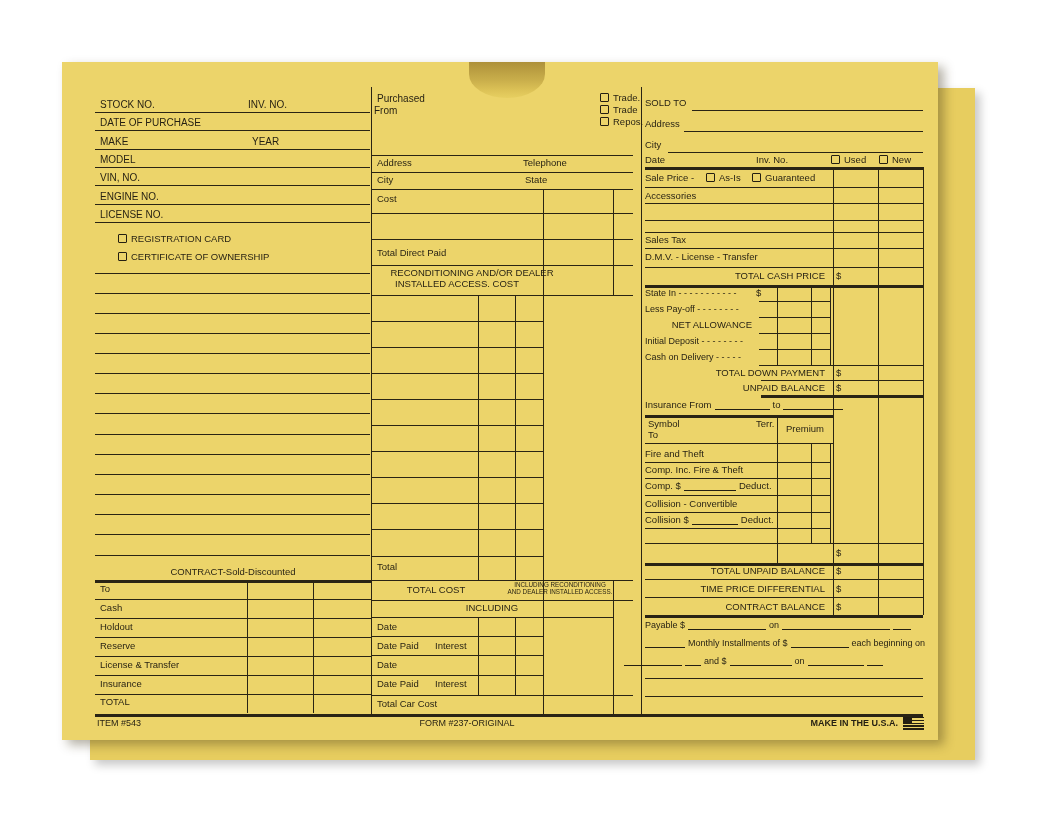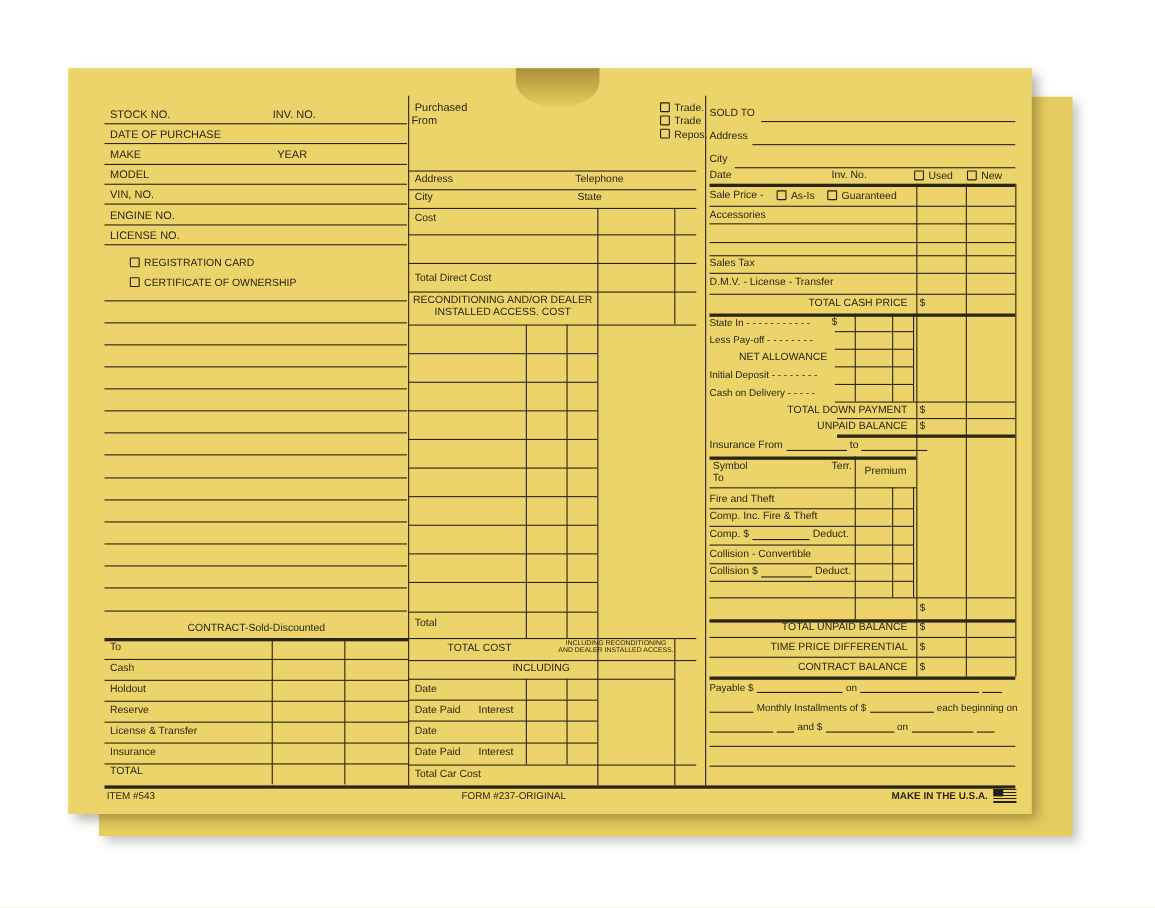--- a/index.html
+++ b/index.html
@@ -165,23 +165,23 @@
     <span class="t t10" style="left:312px;top:43px">From</span>
     <span class="t" style="left:538px;top:31px"><span class="cb"></span><span>Trade.</span></span>
     <span class="t" style="left:538px;top:43px"><span class="cb"></span><span>Trade</span></span>
     <span class="t" style="left:538px;top:55px"><span class="cb"></span><span>Repos.</span></span>
 
     <span class="t" style="left:315px;top:96px">Address</span>
     <span class="t" style="left:461px;top:96px">Telephone</span>
     <span class="t" style="left:315px;top:113px">City</span>
     <span class="t" style="left:463px;top:113px">State</span>
     <span class="t" style="left:315px;top:132px">Cost</span>
-    <span class="t" style="left:315px;top:186px">Total Direct Cost</span>
-
-    <div class="t ctr" style="left:309px;top:206px;width:172px">RECONDITIONING AND/OR DEALER</div>
+    <span class="t" style="left:315px;top:186px">Total Direct Paid</span>
+
+    <div class="t ctr" style="left:324px;top:206px;width:172px">RECONDITIONING AND/OR DEALER</div>
     <div class="t ctr" style="left:309px;top:217px;width:172px">INSTALLED ACCESS. COST</div>
 
     <span class="t" style="left:315px;top:500px">Total</span>
     <div class="t ctr" style="left:309px;top:523px;width:130px">TOTAL COST</div>
     <div class="t6 ctr" style="position:absolute;left:438px;top:520px;width:120px;color:#241f12">
       <div>INCLUDING RECONDITIONING</div>
       <div>AND DEALER INSTALLED ACCESS.</div>
     </div>
     <div class="t ctr" style="left:309px;top:541px;width:242px">INCLUDING</div>
     <span class="t" style="left:315px;top:560px">Date</span>
@@ -263,21 +263,21 @@
         <span>on</span>
         <span class="u" style="width:108px"></span>
         <span class="u" style="width:18px"></span>
     </div>
     <div class="t t9 flex" style="left:583px;top:576px">
       <span class="u" style="width:40px"></span>
         <span>Monthly Installments of $</span>
         <span class="u" style="width:58px"></span>
         <span>each beginning on</span>
     </div>
-    <div class="t t9 flex" style="left:583px;top:594px">
+    <div class="t t9 flex" style="left:562px;top:594px">
       <span class="u" style="width:58px"></span>
         <span class="u" style="width:16px"></span>
         <span>and $</span>
         <span class="u" style="width:62px"></span>
         <span>on</span>
         <span class="u" style="width:56px"></span>
         <span class="u" style="width:16px"></span>
     </div>
 
     <span class="t t9" style="left:35px;top:656px">ITEM #543</span>

